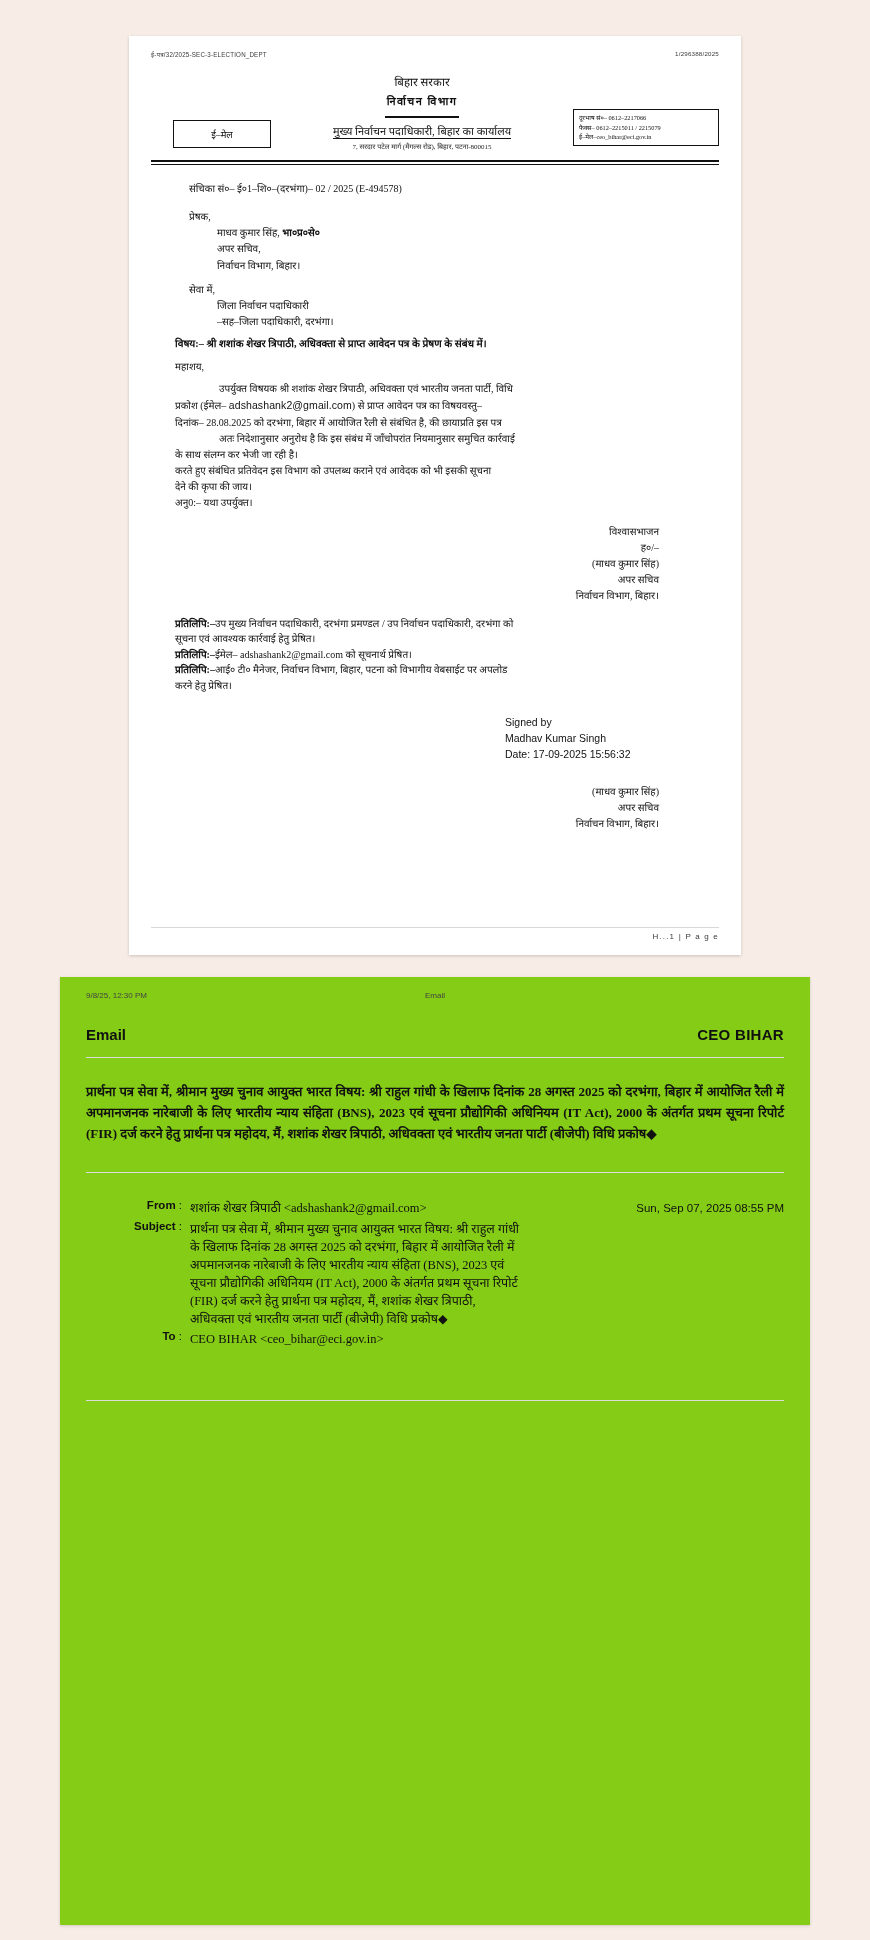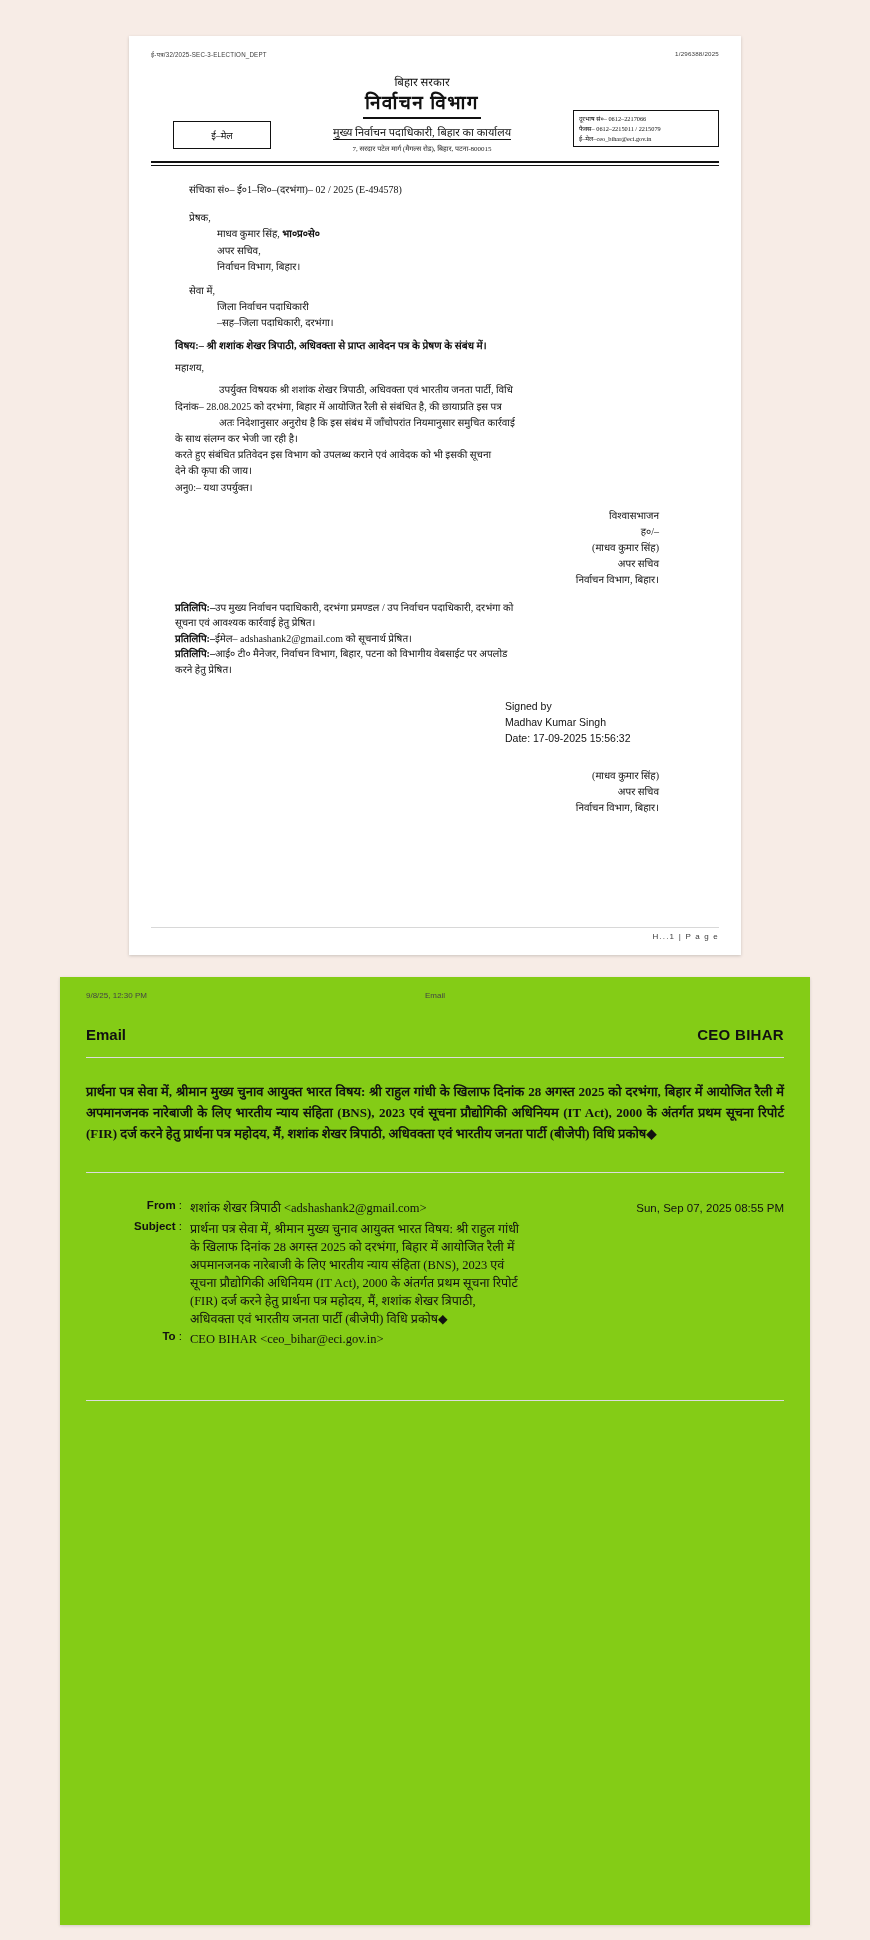--- a/index.html
+++ b/index.html
@@ -23,22 +23,22 @@
     font-size:6.2px;letter-spacing:.2px;color:#3a3a3a;font-family:"Liberation Sans",sans-serif;}
   .p1-toprow .left{transform:scaleY(1.05);}
   .masthead{margin-top:16px;display:flex;align-items:flex-end;justify-content:space-between;}
   .email-box{
     border:1px solid #111;width:96px;height:26px;margin-left:22px;margin-bottom:4px;
     display:flex;align-items:center;justify-content:center;
     font-size:9.5px;font-weight:400;color:#111;font-family:"Liberation Serif",serif;
   }
   .mast-center{flex:1;text-align:center;line-height:1.28;}
   .mast-center .l1{font-size:11.5px;font-family:"Liberation Serif",serif;color:#111;}
-  .mast-center .l2{font-size:19px;font-weight:700;font-family:"Liberation Serif",serif;
-    color:#111;letter-spacing:1.4px;border-bottom:2px solid #111;display:inline-block;padding:0 2px 2px;margin:1px 0 2px;}
+  .mast-center .l2{font-size:11px;font-weight:700;font-family:"Liberation Serif",serif;
+    color:#111;letter-spacing:1.4px;border-bottom:2px solid #111;display:inline-block;padding:0 2px 8px;margin:1px 0 2px;}
   .mast-center .l3{font-size:11px;font-family:"Liberation Serif",serif;color:#111;
     border-bottom:1px solid #111;display:inline-block;padding-bottom:0;}
   .mast-center .l4{font-size:7px;font-family:"Liberation Serif",serif;color:#222;margin-top:3px;}
   .contact-box{
     border:1px solid #111;padding:3px 5px;width:146px;box-sizing:border-box;margin-bottom:6px;
     font-size:6.3px;line-height:1.55;font-family:"Liberation Serif",serif;color:#111;
   }
   .rule-double{margin-top:8px;border-top:2.2px solid #111;}
   .rule-double:after{content:"";display:block;border-top:.8px solid #111;margin-top:1.6px;}
 
@@ -139,20 +139,23 @@
       <div class="ln indent2">–सह–जिला   पदाधिकारी, दरभंगा।</div>
 
       <div class="sp-6"></div>
       <div class="ln subject">विषय:– श्री शशांक शेखर त्रिपाठी, अधिवक्ता से प्राप्त आवेदन पत्र के प्रेषण के संबंध में।</div>
 
       <div class="sp-6"></div>
       <div class="ln">महाशय,</div>
 
       <div class="sp-6"></div>
       <div class="ln para just">उपर्युक्त विषयक श्री शशांक शेखर त्रिपाठी, अधिवक्ता एवं भारतीय जनता पार्टी, विधि</div>
+      <div class="ln">
+        <span>प्रकोश (ईमेल–  </span><span class="mono-mail">adshashank2@gmail.com</span><span>) से प्राप्त आवेदन पत्र का विषयवस्तु–</span>
+      </div>
       <div class="ln">दिनांक–  28.08.2025 को दरभंगा, बिहार में आयोजित रैली से संबंधित है, की छायाप्रति इस पत्र</div>
       <div class="ln para just">अतः निदेशानुसार अनुरोध है कि इस संबंध में जाँचोपरांत नियमानुसार समुचित कार्रवाई</div>
 
       <div class="ln">के साथ संलग्न कर भेजी जा रही है।</div>
       <div class="ln">करते हुए संबंधित प्रतिवेदन इस विभाग को उपलब्ध कराने एवं आवेदक को भी इसकी सूचना</div>
       <div class="ln">देने की कृपा की जाय।</div>
       <div class="ln">अनु0:– यथा उपर्युक्त।</div>
 
       <div class="sp-12"></div>
       <div class="right-block">

